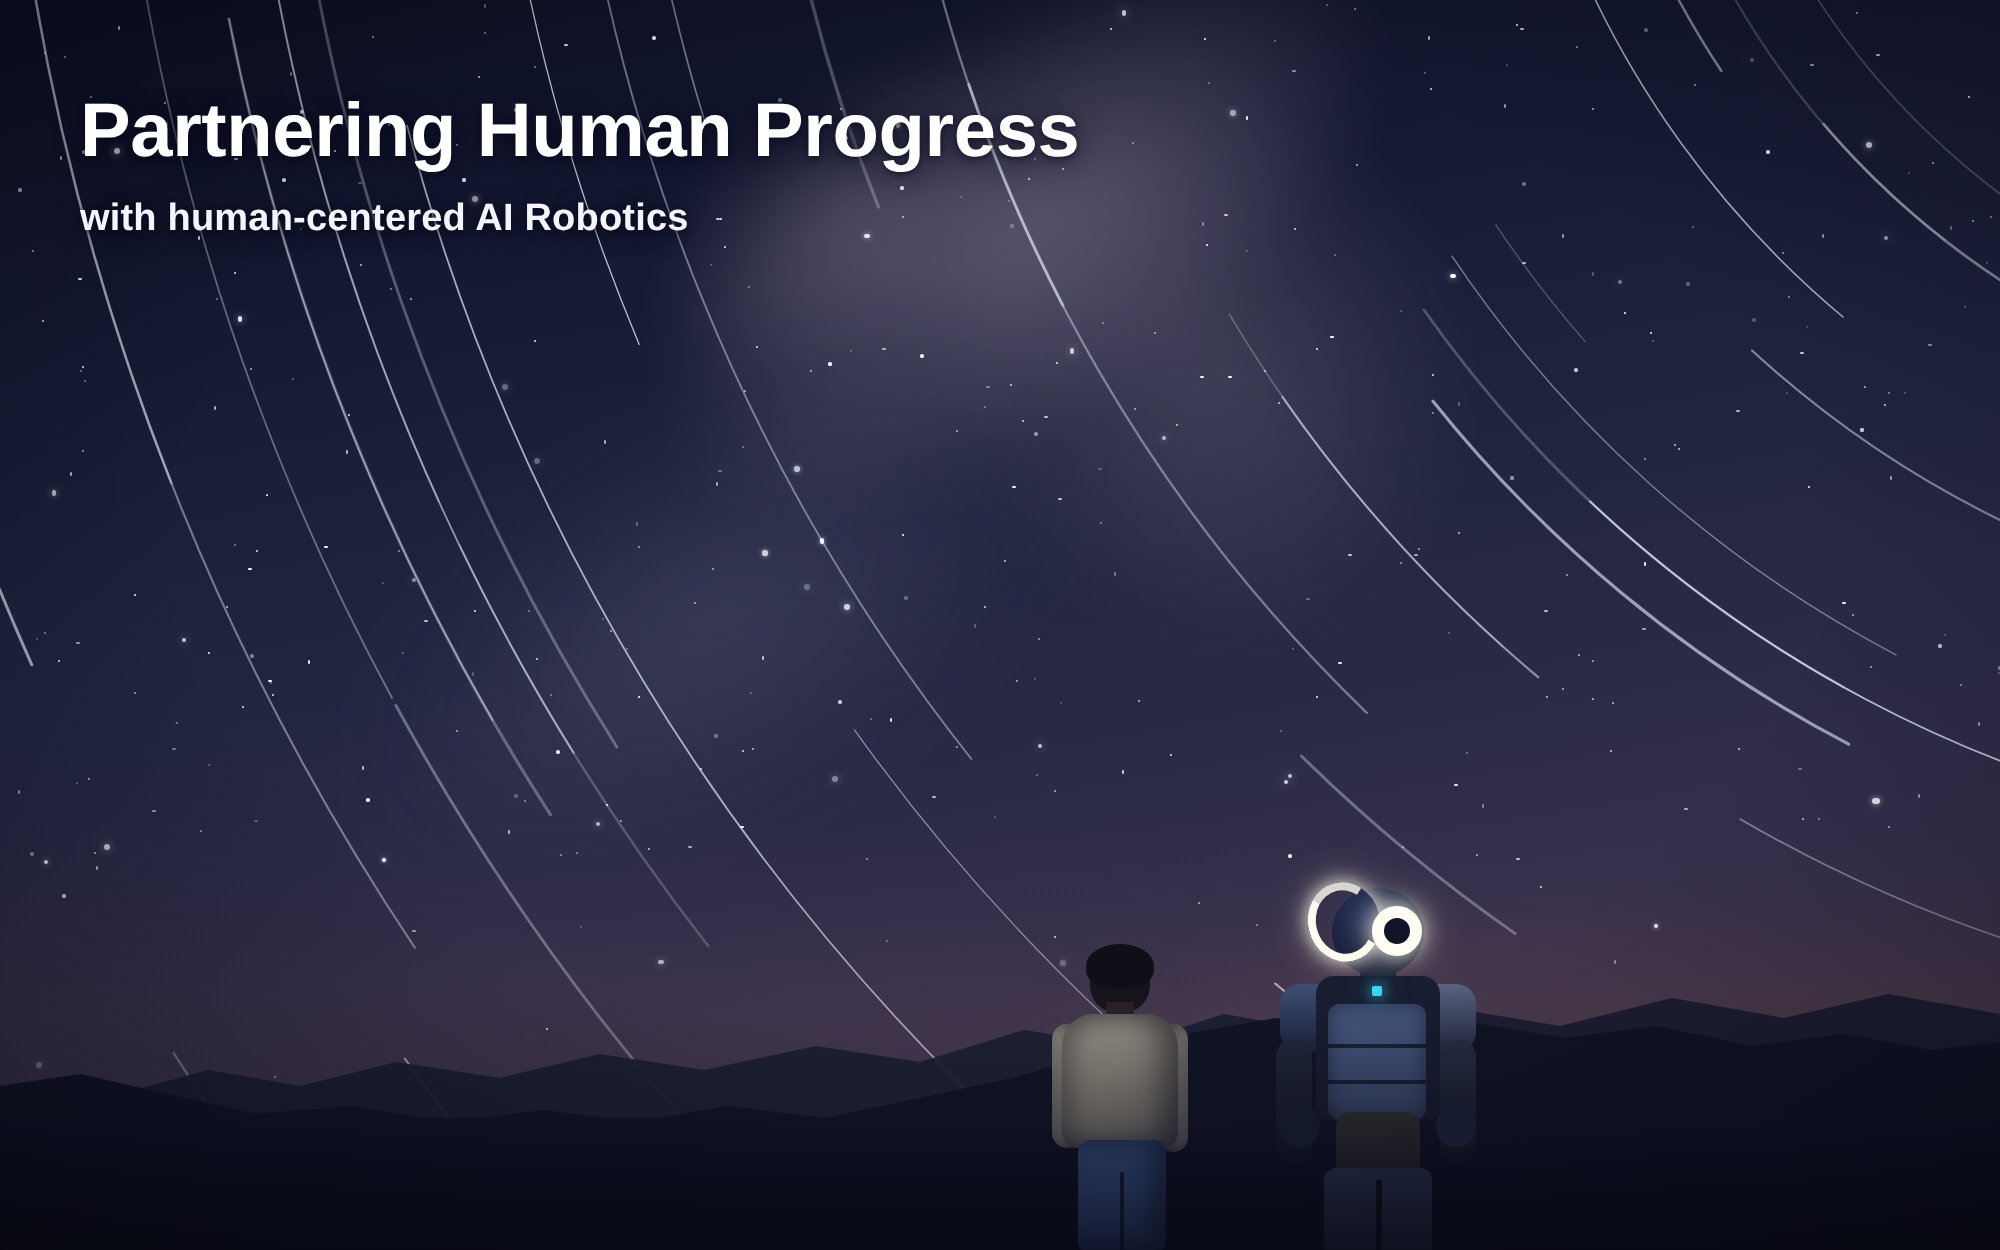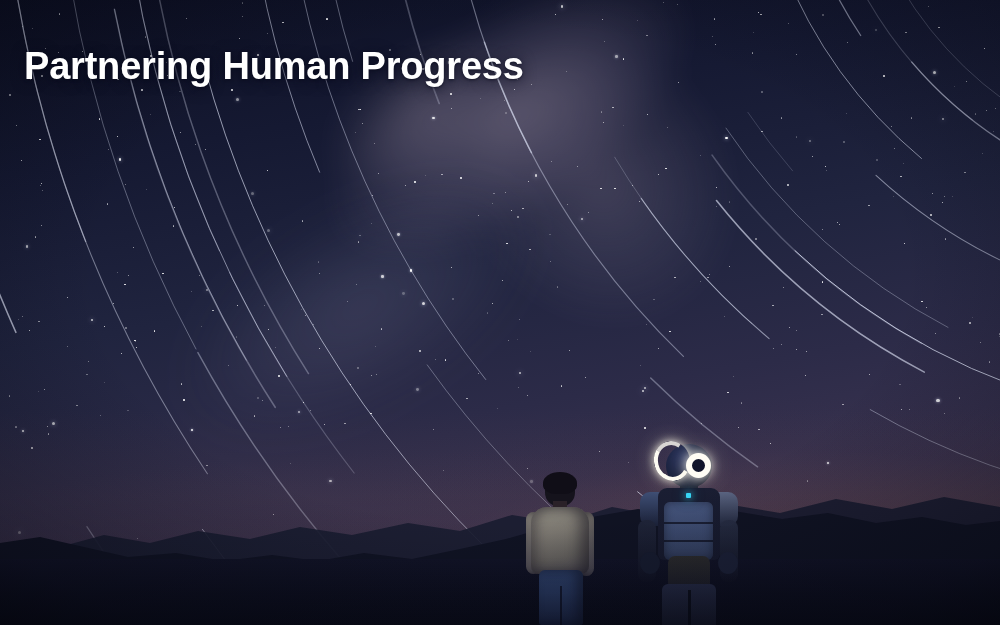--- a/index.html
+++ b/index.html
@@ -194,21 +194,21 @@
     position:absolute; left:40px; top:144px; width:54px; height:41px;
     background:linear-gradient(180deg,#222740 0%, #121524 100%);
     border-radius:6px 6px 0 0;
   }
   .r-legsplit {
     position:absolute; left:66px; top:150px; width:3px; height:35px;
     background:rgba(8,10,20,.8);
   }
 
   
-  .copy { position:absolute; left:24px; top:46px; z-index:30; }
+  .copy { position:absolute; left:40px; top:46px; z-index:30; }
   .title {
     font-size:38px;
     font-weight:600;
     letter-spacing:-0.2px;
     color:#ffffff;
     line-height:1.08;
     text-shadow:0 2px 14px rgba(8,10,26,.72), 0 1px 3px rgba(8,10,26,.6);
     white-space:nowrap;
   }
   .subtitle {
@@ -699,16 +699,17 @@
     <div class="r-seam s1"></div>
     <div class="r-seam s2"></div>
     <div class="r-led"></div>
     <div class="r-pelvis"></div>
     <div class="r-legs"></div>
     <div class="r-legsplit"></div>
   </div>
 
   <div class="copy">
     <div class="title">Partnering Human Progress</div>
+    <div class="subtitle">with human-centered AI Robotics</div>
   </div>
 
   <div class="vignette"></div>
 </div>
 
 </body></html>

